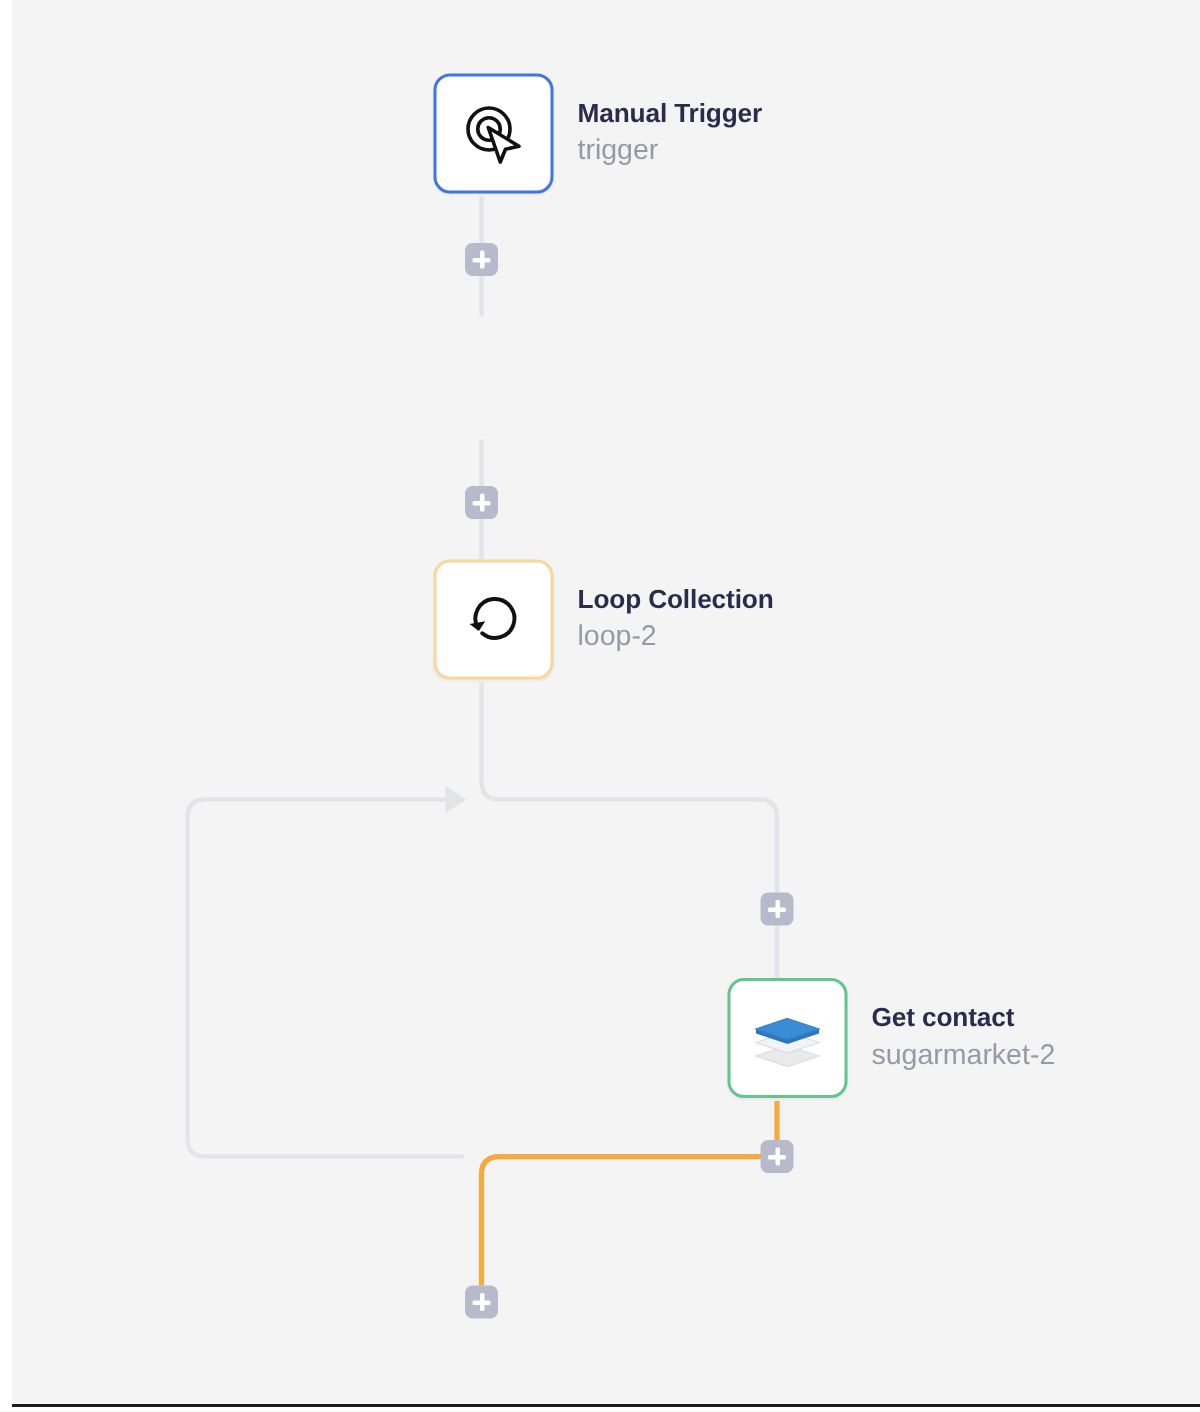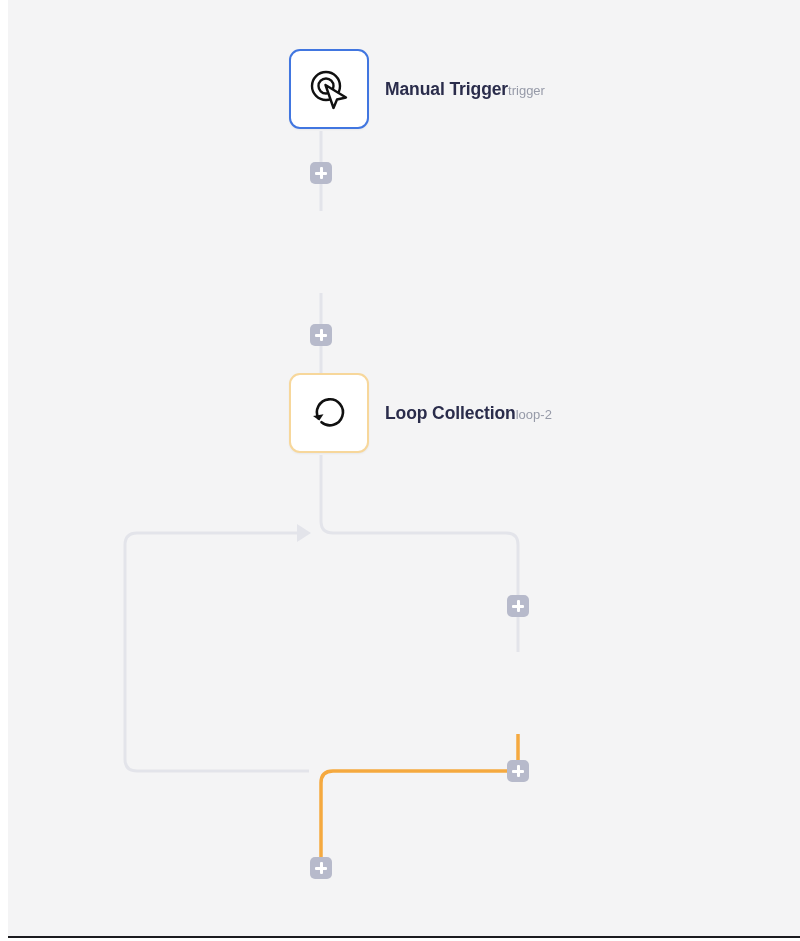--- a/index.html
+++ b/index.html
@@ -57,34 +57,35 @@
     box-shadow: 0 1px 2px rgba(16, 24, 40, 0.05);
   }
 
   .node-box.blue   { border-color: #4176e0; }
   .node-box.green  { border-color: #64c48f; }
   .node-box.orange { border-color: #f7d79b; }
 
   .node-text {
     margin-left: 16px;
     display: flex;
+    flex-direction: column;
     justify-content: center;
     line-height: 1.18;
   }
 
   .node-title {
     font-size: 17.5px;
     font-weight: 700;
     color: #2a2c4b;
     letter-spacing: -0.1px;
     white-space: nowrap;
   }
 
   .node-subtitle {
-    font-size: 13px;
+    font-size: 19px;
     font-weight: 400;
     color: #969aa8;
     margin-top: 4px;
     white-space: nowrap;
   }
 
   
   .plus-btn {
     position: absolute;
     width: 22px;
@@ -150,20 +151,37 @@
         <path d="M 11.5 27.5 A 13 13 0 1 1 14.5 31.2" fill="none" stroke="#111111" stroke-width="2.6" stroke-linecap="round"></path>
         <path d="M 6 25 L 12.3 29.6 L 16.5 23.2 Z" fill="#111111"></path>
       </svg>
     </div>
     <div class="node-text">
       <div class="node-title">Loop Collection</div>
       <div class="node-subtitle">loop-2</div>
     </div>
   </div>
 
+  <div class="node" style="left:477px; top:652px;">
+    <div class="node-box green">
+      <svg class="icon-svg" width="48" height="44" viewBox="0 0 48 44">
+        <path d="M 24 27 L 45 34 L 24 41 L 3 34 Z" fill="#e9eaec"></path>
+        <path d="M 24 27 L 45 34 L 24 41 L 3 34 Z" fill="none" stroke="#dddee1" stroke-width="0.8"></path>
+        <path d="M 24 18 L 45 25 L 24 32 L 3 25 Z" fill="#f3f4f5"></path>
+        <path d="M 24 18 L 45 25 L 24 32 L 3 25 Z" fill="none" stroke="#dddee1" stroke-width="0.8"></path>
+        <path d="M 3 16 L 24 23 L 45 16 L 45 19 L 24 26 L 3 19 Z" fill="#2f77bb"></path>
+        <path d="M 24 9 L 45 16 L 24 23 L 3 16 Z" fill="#3b8cd6"></path>
+        <path d="M 24 9 L 45 16 L 24 23 L 3 16 Z" fill="none" stroke="#3281c9" stroke-width="0.8"></path>
+      </svg>
+    </div>
+    <div class="node-text">
+      <div class="node-title">Get contact</div>
+      <div class="node-subtitle">sugarmarket-2</div>
+    </div>
+  </div>
 
   <div class="plus-btn" style="left:302px; top:162px;"></div>
 
   <div class="plus-btn" style="left:302px; top:324px;"></div>
 
   <div class="plus-btn" style="left:499px; top:595px;"></div>
 
   <div class="plus-btn" style="left:499px; top:760px;"></div>
 
   <div class="plus-btn" style="left:302px; top:857px;"></div>

